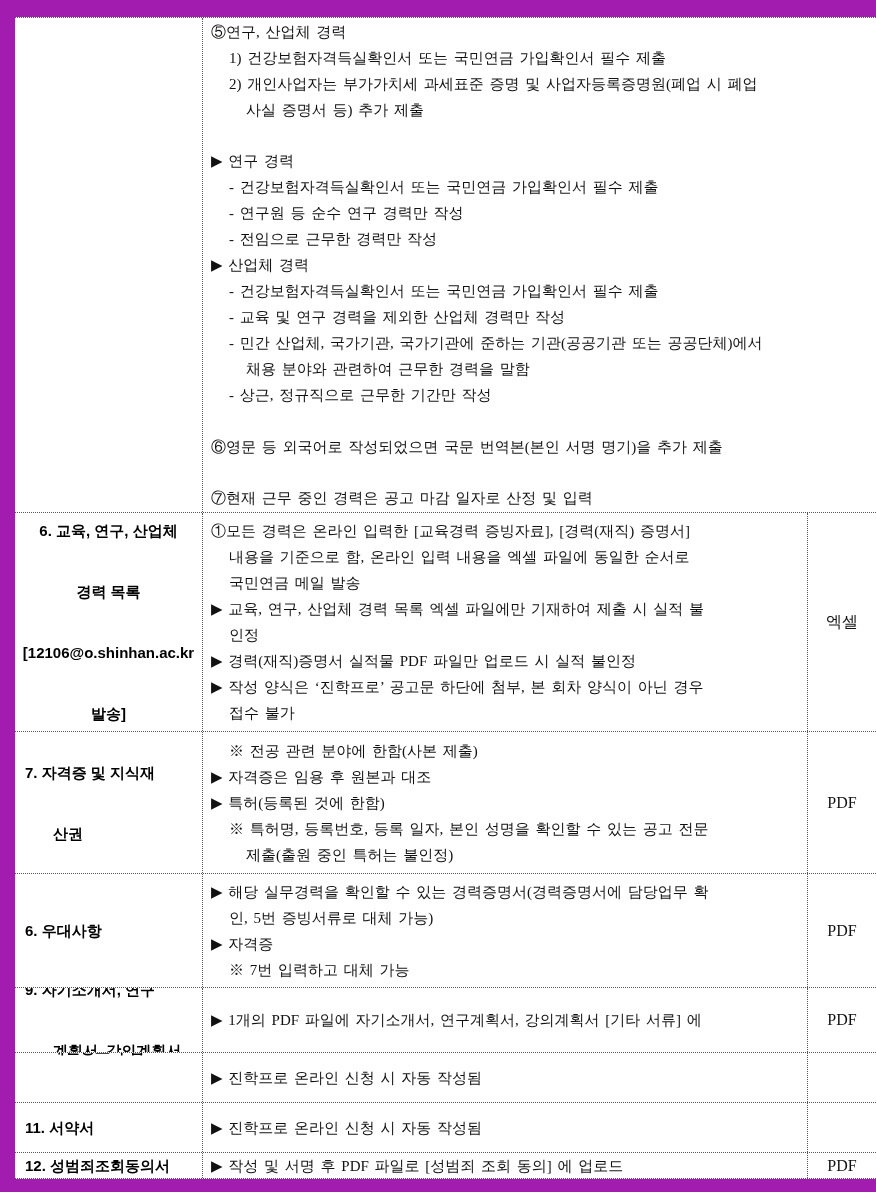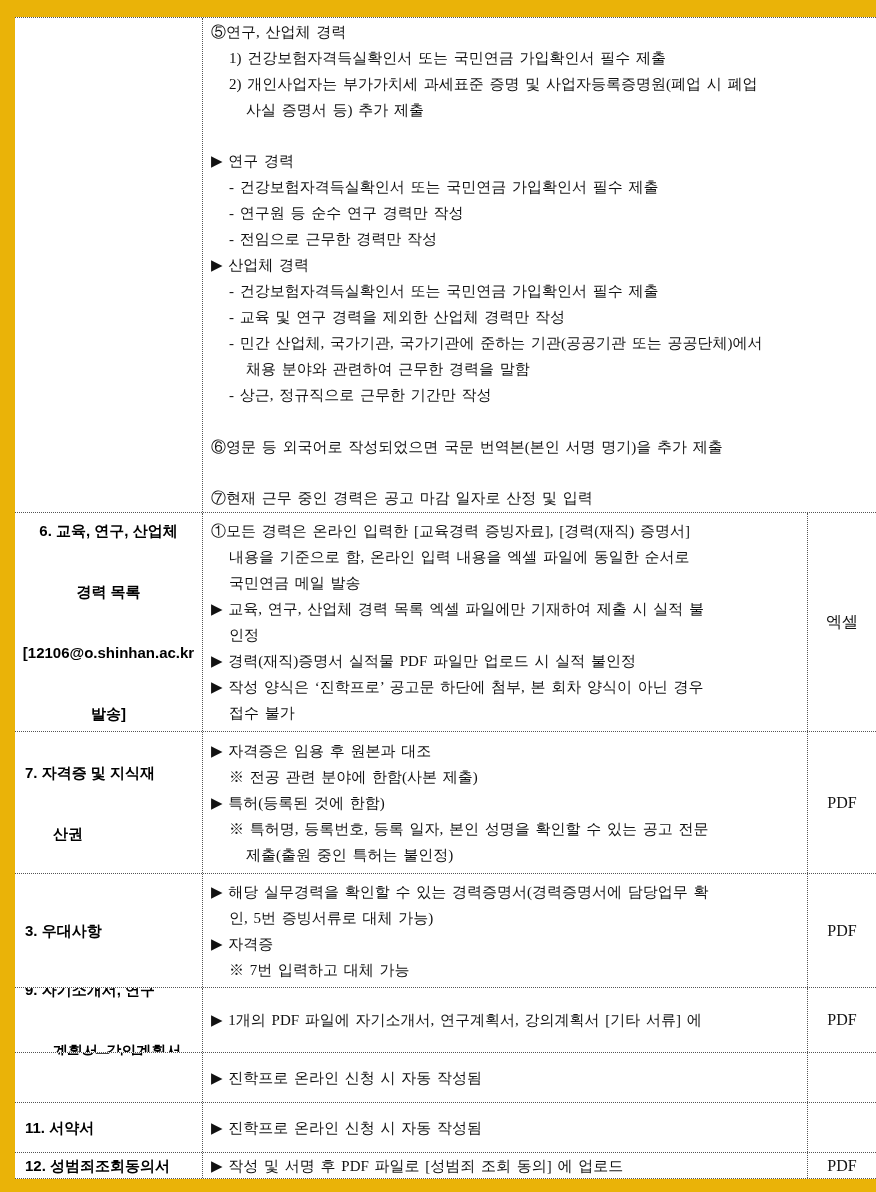--- a/index.html
+++ b/index.html
@@ -1,21 +1,21 @@
 <!DOCTYPE html>
 <html><head>
 <meta charset="utf-8">
 <style>
   html,body{margin:0;padding:0;background:#ffffff;}
   body{
     width:876px;height:1192px;position:relative;overflow:hidden;
     font-family:"Liberation Serif","DejaVu Serif",serif;
     color:#111111;
   }
-  .page{position:absolute;inset:0;background:#eab308;}
+  .page{position:absolute;inset:0;background:#a21caf;}
   .table{
     position:absolute;left:15px;top:17px;width:861px;
     border-bottom:1px dotted #555;
     background:#ffffff;
   }
   .row{
     display:grid;
     grid-template-columns:188px 1fr 69px;
     border-top:1px dotted #555;
     box-sizing:border-box;
@@ -108,33 +108,33 @@
         <div class="cell format">
           <span class="ftext">엑셀</span>
         </div>
       </div>
       <div class="row row--r7">
         <div class="cell label">
           <div class="lline">7. 자격증 및 지식재</div>
           <div class="lline">산권</div>
         </div>
         <div class="cell content">
+          <div class="cline ind1">※ 전공 관련 분야에 한함(사본 제출)</div>
           <div class="cline ind0">▶ 자격증은 임용 후 원본과 대조</div>
-          <div class="cline ind1">※ 전공 관련 분야에 한함(사본 제출)</div>
           <div class="cline ind0">▶ 특허(등록된 것에 한함)</div>
           <div class="cline ind1">※ 특허명, 등록번호, 등록 일자, 본인 성명을 확인할 수 있는 공고 전문</div>
           <div class="cline ind2">제출(출원 중인 특허는 불인정)</div>
         </div>
         <div class="cell format">
           <span class="ftext">PDF</span>
         </div>
       </div>
       <div class="row row--r8">
         <div class="cell label">
-          <div class="lline">3. 우대사항</div>
+          <div class="lline">6. 우대사항</div>
         </div>
         <div class="cell content">
           <div class="cline ind0">▶ 해당 실무경력을 확인할 수 있는 경력증명서(경력증명서에 담당업무 확</div>
           <div class="cline ind1">인, 5번 증빙서류로 대체 가능)</div>
           <div class="cline ind0">▶ 자격증</div>
           <div class="cline ind1">※ 7번 입력하고 대체 가능</div>
         </div>
         <div class="cell format">
           <span class="ftext">PDF</span>
         </div>

